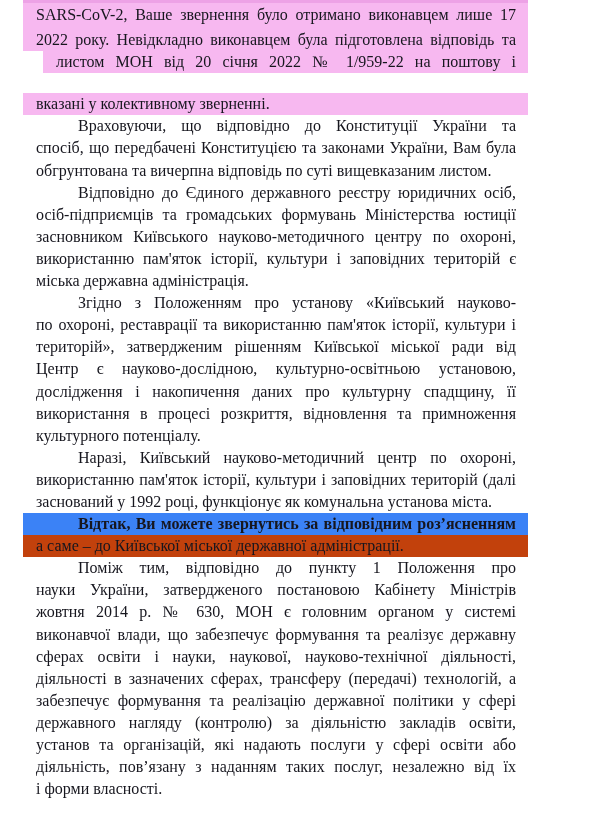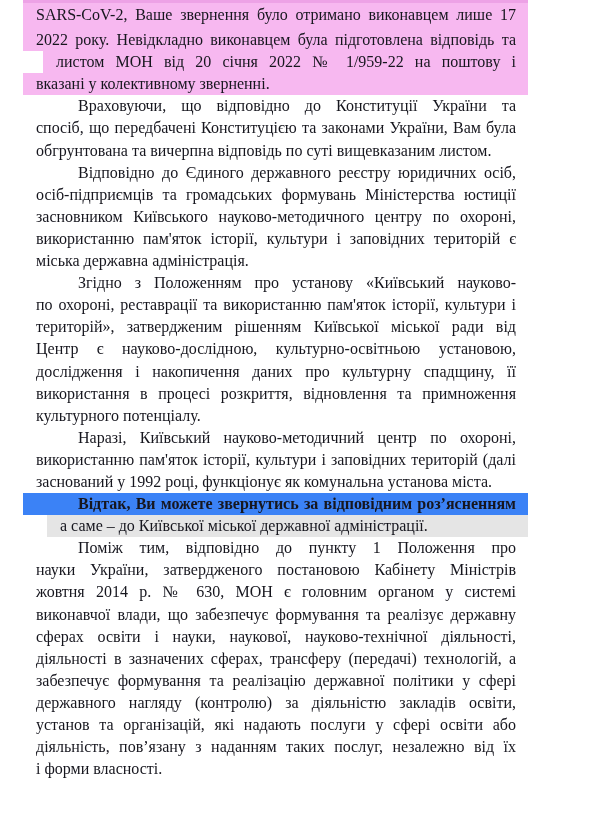--- a/index.html
+++ b/index.html
@@ -50,41 +50,41 @@
     box-shadow: inset 0 3px 0 #eda2e6;
   }
 </style>
 </head>
 <body>
 
 <div class="page" style="background: rgb(255, 255, 255); color: rgb(22, 22, 30);">
     <div class="line justify hl first" style="background: rgb(247, 184, 240);">SARS-CoV-2, Ваше звернення було отримано виконавцем лише 17 січня</div>
     <div class="line justify hl" style="background: rgb(247, 184, 240);">2022 року. Невідкладно виконавцем була підготовлена відповідь та надіслана</div>
     <div class="line justify hl" style="background: rgb(247, 184, 240); margin-left: 20px;">листом МОН від 20 січня 2022 № 1/959-22 на поштову і електронну адреси,</div>
-    <div class="line left hl" style="background: rgb(247, 184, 240);">вказані у колективному зверненні.</div>
+    <div class="line left hl" style="background: rgb(247, 184, 240); margin-top: 20px;">вказані у колективному зверненні.</div>
     <div class="line justify indent">Враховуючи, що відповідно до Конституції України та колективному</div>
     <div class="line justify">спосіб, що передбачені Конституцією та законами України, Вам була рішення</div>
     <div class="line left">обгрунтована та вичерпна відповідь по суті вищевказаним листом.</div>
     <div class="line justify indent">Відповідно до Єдиного державного реєстру юридичних осіб, фізичних</div>
     <div class="line justify">осіб-підприємців та громадських формувань Міністерства юстиції України</div>
     <div class="line justify">засновником Київського науково-методичного центру по охороні, реставрації та</div>
     <div class="line justify">використанню пам'яток історії, культури і заповідних територій є Київська</div>
     <div class="line left">міська державна адміністрація.</div>
     <div class="line justify indent">Згідно з Положенням про установу «Київський науково-методичний центр</div>
     <div class="line justify">по охороні, реставрації та використанню пам'яток історії, культури і заповідних</div>
     <div class="line justify">територій», затвердженим рішенням Київської міської ради від 24.12.2009 року</div>
     <div class="line justify">Центр є науково-дослідною, культурно-освітньою установою, призначеною для</div>
     <div class="line justify">дослідження і накопичення даних про культурну спадщину, її збереження,</div>
     <div class="line justify">використання в процесі розкриття, відновлення та примноження історичного і</div>
     <div class="line left">культурного потенціалу.</div>
     <div class="line justify indent">Наразі, Київський науково-методичний центр по охороні, повноважень та</div>
     <div class="line justify">використанню пам'яток історії, культури і заповідних територій (далі – Центр),</div>
     <div class="line left">заснований у 1992 році, функціонує як комунальна установа міста.</div>
     <div class="line justify indent hl" style="background: #3b82f6; font-weight: bold;">Відтак, Ви можете звернутись за відповідним роз’ясненням до засновника,</div>
-    <div class="line left hl" style="background: #e5e5e5; margin-left: 24px;">а саме – до Київської міської державної адміністрації.</div>
+    <div class="line left hl" style="background: #c2410c;">а саме – до Київської міської державної адміністрації.</div>
     <div class="line justify indent">Поміж тим, відповідно до пункту 1 Положення про Міністерство освіти і</div>
     <div class="line justify">науки України, затвердженого постановою Кабінету Міністрів України від 16</div>
     <div class="line justify">жовтня 2014 р. № 630, МОН є головним органом у системі центральних органів</div>
     <div class="line justify">виконавчої влади, що забезпечує формування та реалізує державну політику у</div>
     <div class="line justify">сферах освіти і науки, наукової, науково-технічної діяльності, інноваційної</div>
     <div class="line justify">діяльності в зазначених сферах, трансферу (передачі) технологій, а також</div>
     <div class="line justify">забезпечує формування та реалізацію державної політики у сфері здійснення</div>
     <div class="line justify">державного нагляду (контролю) за діяльністю закладів освіти, підприємств,</div>
     <div class="line justify">установ та організацій, які надають послуги у сфері освіти або провадять іншу</div>
     <div class="line justify">діяльність, пов’язану з наданням таких послуг, незалежно від їх підпорядкування</div>

